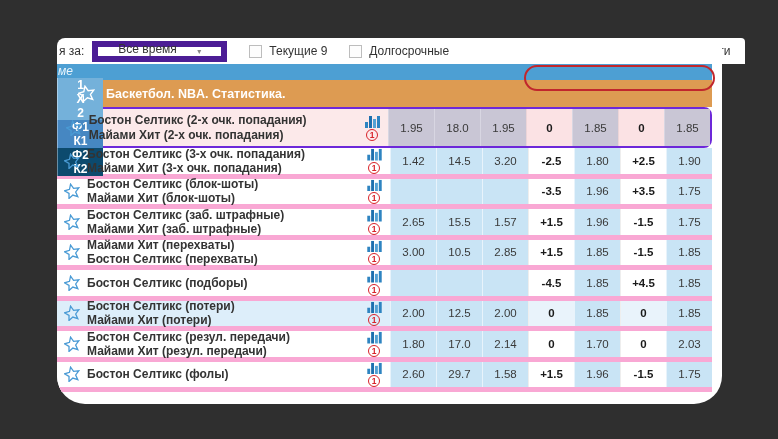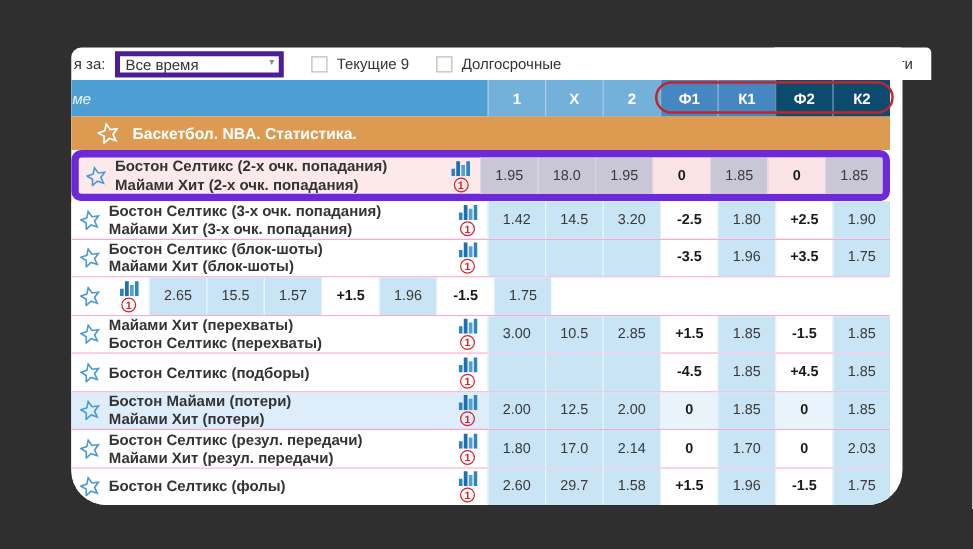--- a/index.html
+++ b/index.html
@@ -6,58 +6,58 @@
   html,body { width:778px; height:439px; }
   body { font-family:"Liberation Sans","DejaVu Sans",sans-serif; }
   .stage { position:relative; width:778px; height:439px; background:#2f2f2f; overflow:hidden; }
 
   .panel { position:absolute; left:57px; top:38px; width:665px; height:366px; }
   .panel-clip { position:absolute; inset:0; background:#fff; border-radius:8px 2px 28px 28px; overflow:hidden; }
 
   
   .toolbar { height:26px; display:flex; align-items:center; font-size:12px; color:#333; }
   .period-label { margin-left:2px; white-space:nowrap; }
-  .select { margin-left:8px; width:135px; height:21px; border:4px solid #4c1d95; background:#fff;
-            display:flex; align-items:flex-start; justify-content:space-between; padding:0 4px; }
+  .select { margin-left:8px; width:135px; height:21px; border:6px solid #4c1d95; background:#fff;
+            display:flex; align-items:flex-end; justify-content:space-between; padding:0 20px; }
   .select .arrow { color:#8a8a8a; font-size:8px; }
   .cbgroup { display:flex; align-items:center; margin-left:22px; gap:7px; }
   .checkbox { width:13px; height:13px; border:1px solid #bdbdbd; background:#fdfdfd; }
   .popularity-tab { position:absolute; top:0; right:-23px; width:126px; height:26px; background:#fff;
             border-left:1px solid #d8d8d8; border-radius:0 4px 0 0; display:flex; align-items:center;
             justify-content:center; font-size:12px; color:#333; }
 
   
-  .table-hdr { width:655px; height:29px; background:#4d9fd3; display:flex; color:#fff; }
+  .table-hdr { width:655px; height:16px; background:#4d9fd3; display:flex; color:#fff;flex-direction:column; }
   .hdr-name { width:333px; display:flex; align-items:center; padding-left:1px; font-size:12px;
               font-style:italic; color:#eaf5fc; }
   .hdr-cell { width:46px; display:flex; align-items:center; justify-content:center; font-size:12px;
               font-weight:bold; border-left:1px solid rgba(255,255,255,.38); }
   .hdr-light { background:#74b1da; }
   .hdr-dark  { background:#4687c2; }
   .hdr-muted { background:#0c4a6e; }
   .header-outline { position:absolute; left:467px; top:27px; width:191px; height:26px;
               border:2px solid #c1262c; border-radius:13px; pointer-events:none; }
 
   
   .section-hdr { width:655px; height:27px; background:#dd9b52; color:#fff; display:flex;
               align-items:center; gap:11px; padding-left:21px; font-size:12.5px; font-weight:bold; }
 
   
   .rows { width:655px; }
-  .row { display:flex; align-items:stretch; height:30.5px; background:#fff; border-bottom:1px solid #f9a8d4; }
+  .row { display:flex; align-items:stretch; height:30.5px; background:#fff; border-bottom:5px solid #f9a8d4; }
   .cell-star { width:30px; display:flex; align-items:center; justify-content:center; }
   .cell-name { width:271px; display:flex; flex-direction:column; justify-content:center;
                font-size:12px; font-weight:bold; color:#333; line-height:1.18; }
   .cell-icons { width:32px; display:flex; flex-direction:column; align-items:center; justify-content:center; gap:1px; }
   .odds-cells { display:flex; }
   .cell { width:46px; display:flex; align-items:center; justify-content:center; font-size:11.5px;
           color:#3a3a3a; background:#c9e4f5; border-left:1px solid #e8f3fb; }
   .cell.handicap { background:transparent; border-left:1px solid #eee; font-weight:bold; color:#1a1a1a; }
 
-  .row.selected { height:41px; background:#fce9ea; border:6px solid #6d28d9; border-radius:8px; }
+  .row.selected { height:41px; background:#fce9ea; border:2px solid #6d28d9; border-radius:8px; }
   .row.selected .cell { background:#c9c6d5; border-left-color:#d8d6e2; }
   .row.selected .cell.handicap { background:#fbe2e4; border-left-color:#ecd5d8; }
   .row.hover { background:#ddeefa; }
   .row.hover .cell.handicap { background:#e9f3fb; }
 
   .live-marker { width:12px; height:12px; border:1px solid #d8232a; border-radius:50%; color:#d8232a;
           font-size:8.5px; font-weight:bold; display:flex; align-items:center; justify-content:center; }
 </style>
 </head>
 <body>
@@ -195,20 +195,24 @@
               <div class="cell">1.75</div>
             </div>
   </div>
 
   <div class="row">
     <div class="cell-star">
       <svg width="16" height="16" viewBox="0 0 16 16">
         <polygon points="8,1 10.1,5.8 15.2,6.3 11.4,9.7 12.5,14.7 8,12.1 3.5,14.7 4.6,9.7 0.8,6.3 5.9,5.8" fill="none" stroke="#4a9bd5" stroke-width="1.3" transform="rotate(-12 8 8)"></polygon>
       </svg>
     </div>
+    <div class="cell-name">
+      <span>Бостон Селтикс (заб. штрафные)</span>
+      <span>Майами Хит (заб. штрафные)</span>
+    </div>
     <div class="cell-icons">
       <svg width="15" height="13" viewBox="0 0 15 13">
         <rect x="0" y="7" width="3" height="6" fill="#2e84c1"></rect>
         <rect x="4" y="1" width="3" height="12" fill="#1d6fae"></rect>
         <rect x="8" y="4" width="3" height="9" fill="#53a1d4"></rect>
         <rect x="12" y="1" width="3" height="12" fill="#2e84c1"></rect>
       </svg>
       <span class="live-marker">1</span>
     </div>
     <div class="odds-cells">
@@ -281,21 +285,21 @@
             </div>
   </div>
 
   <div class="row hover">
     <div class="cell-star">
       <svg width="16" height="16" viewBox="0 0 16 16">
         <polygon points="8,1 10.1,5.8 15.2,6.3 11.4,9.7 12.5,14.7 8,12.1 3.5,14.7 4.6,9.7 0.8,6.3 5.9,5.8" fill="none" stroke="#4a9bd5" stroke-width="1.3" transform="rotate(-12 8 8)"></polygon>
       </svg>
     </div>
     <div class="cell-name">
-      <span>Бостон Майами (потери)</span>
+      <span>Бостон Селтикс (потери)</span>
       <span>Майами Хит (потери)</span>
     </div>
     <div class="cell-icons">
       <svg width="15" height="13" viewBox="0 0 15 13">
         <rect x="0" y="7" width="3" height="6" fill="#2e84c1"></rect>
         <rect x="4" y="1" width="3" height="12" fill="#1d6fae"></rect>
         <rect x="8" y="4" width="3" height="9" fill="#53a1d4"></rect>
         <rect x="12" y="1" width="3" height="12" fill="#2e84c1"></rect>
       </svg>
       <span class="live-marker">1</span>

